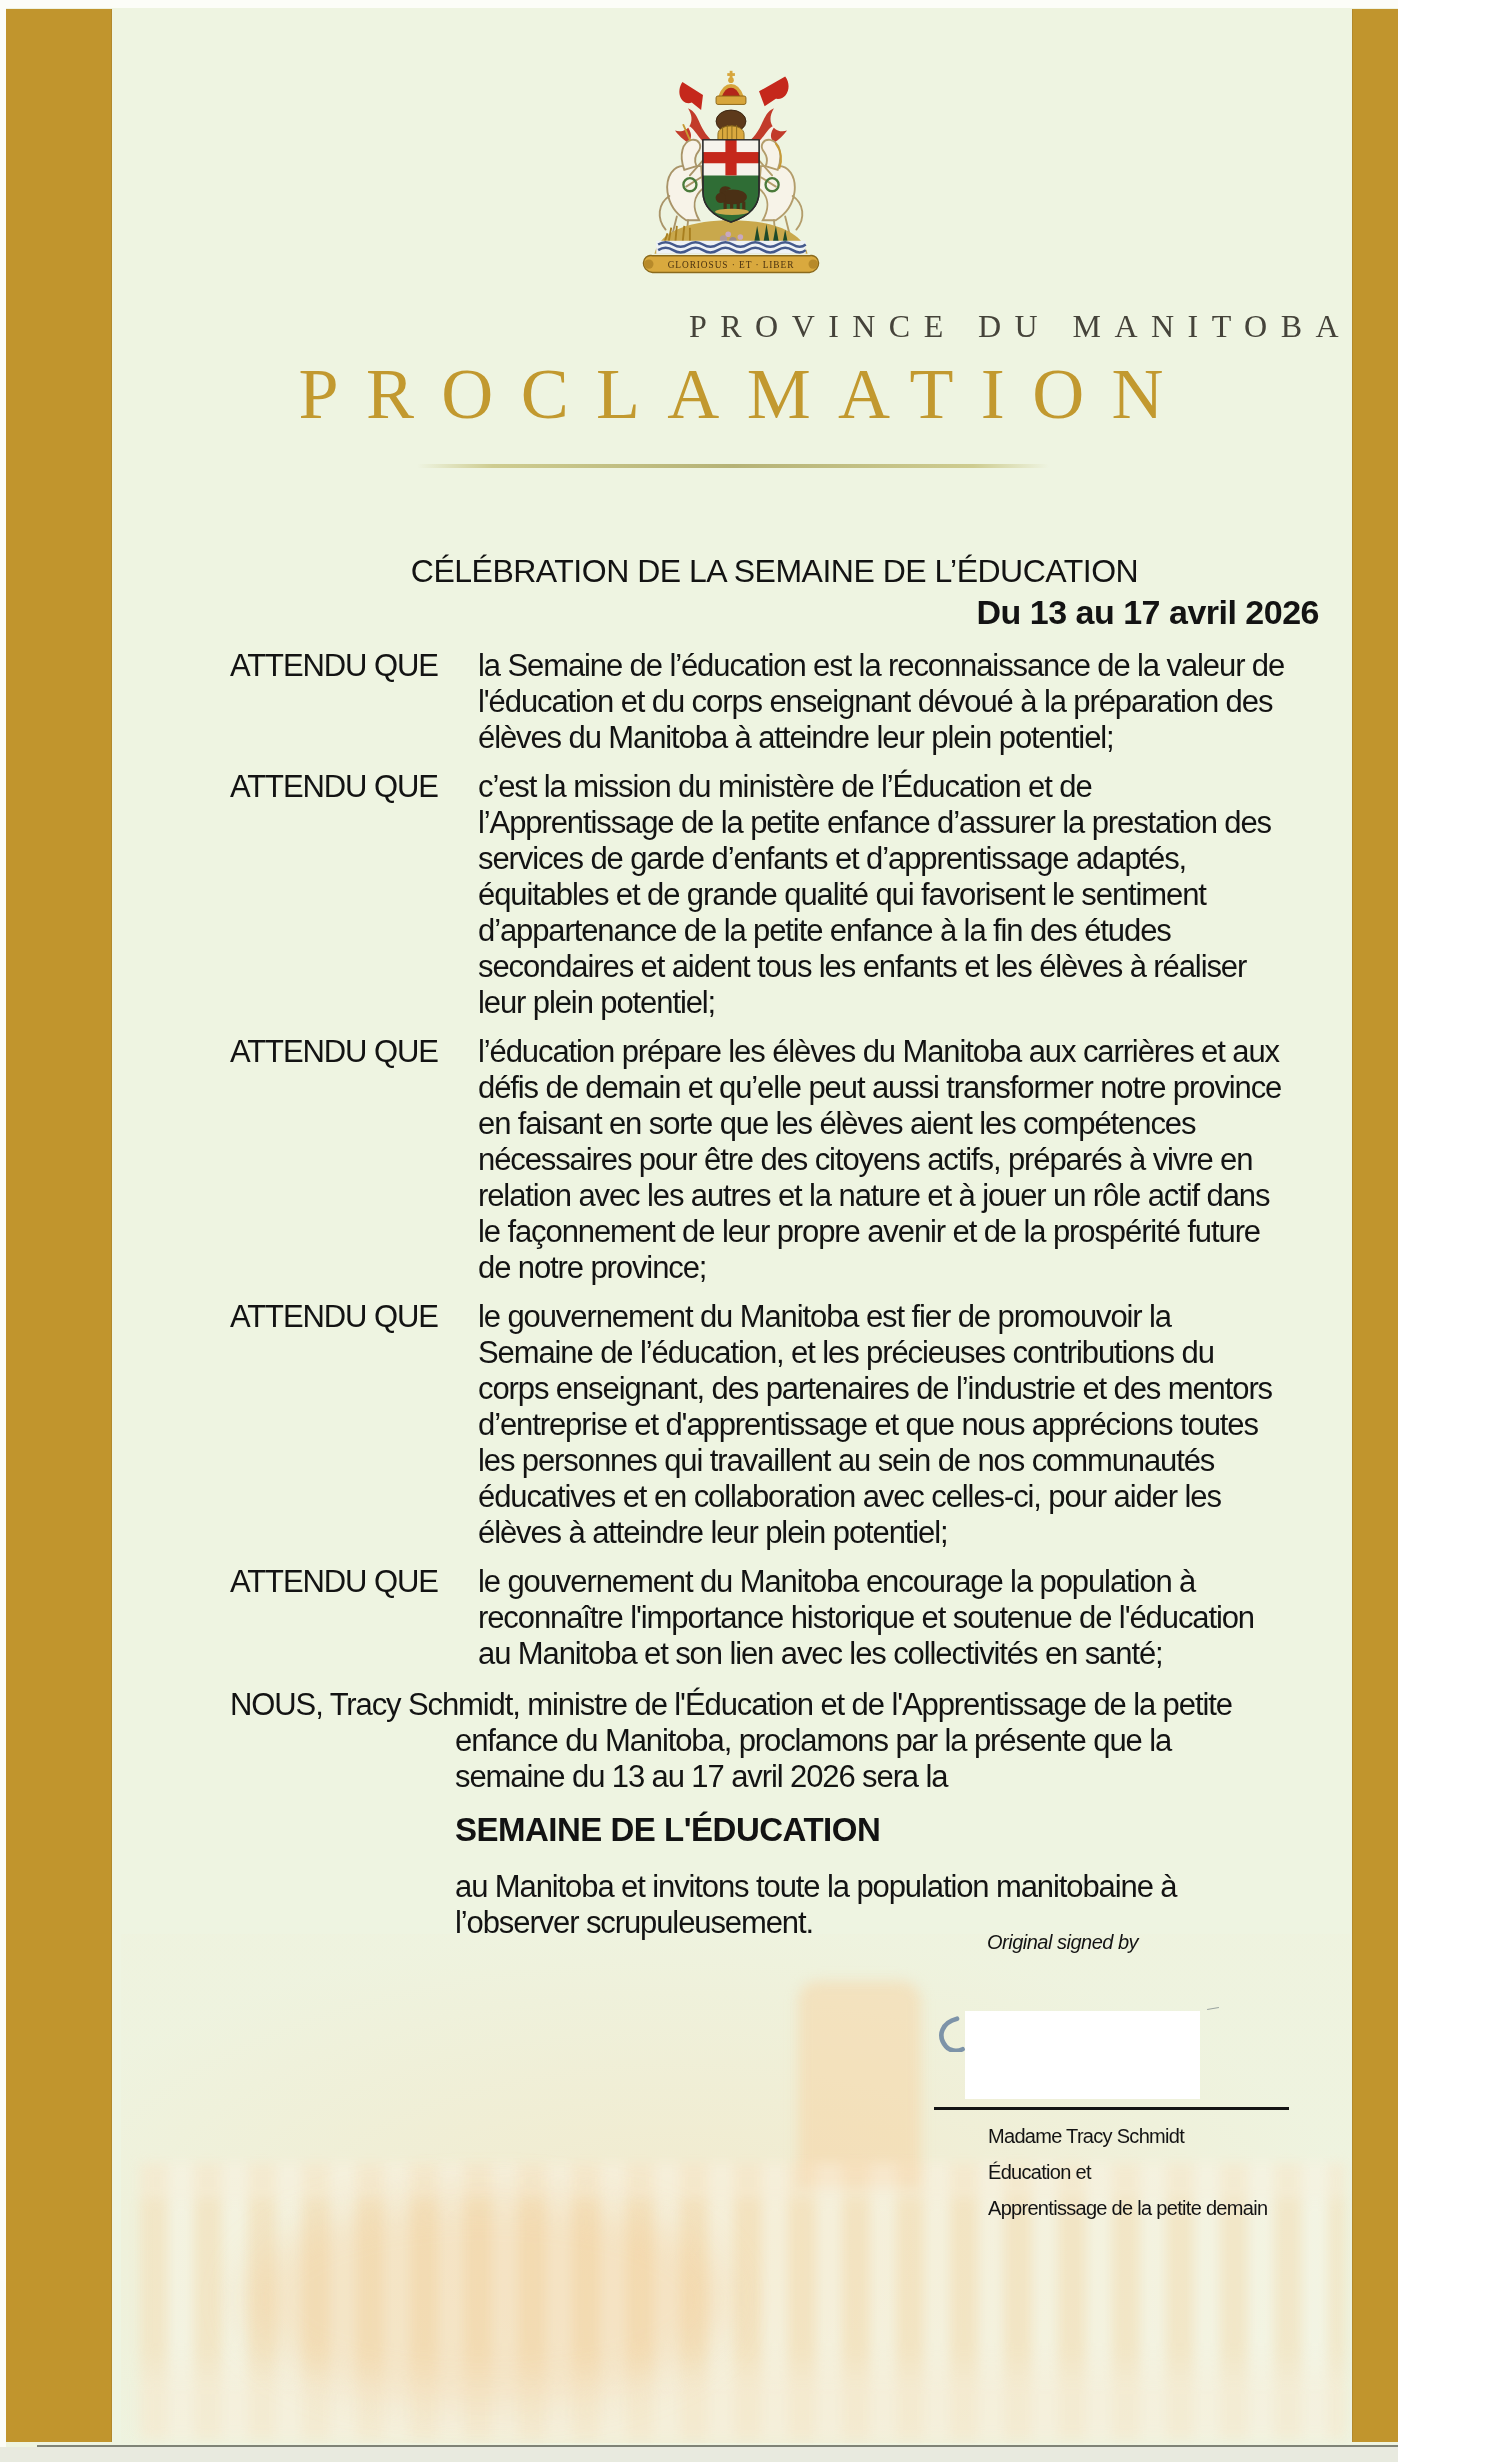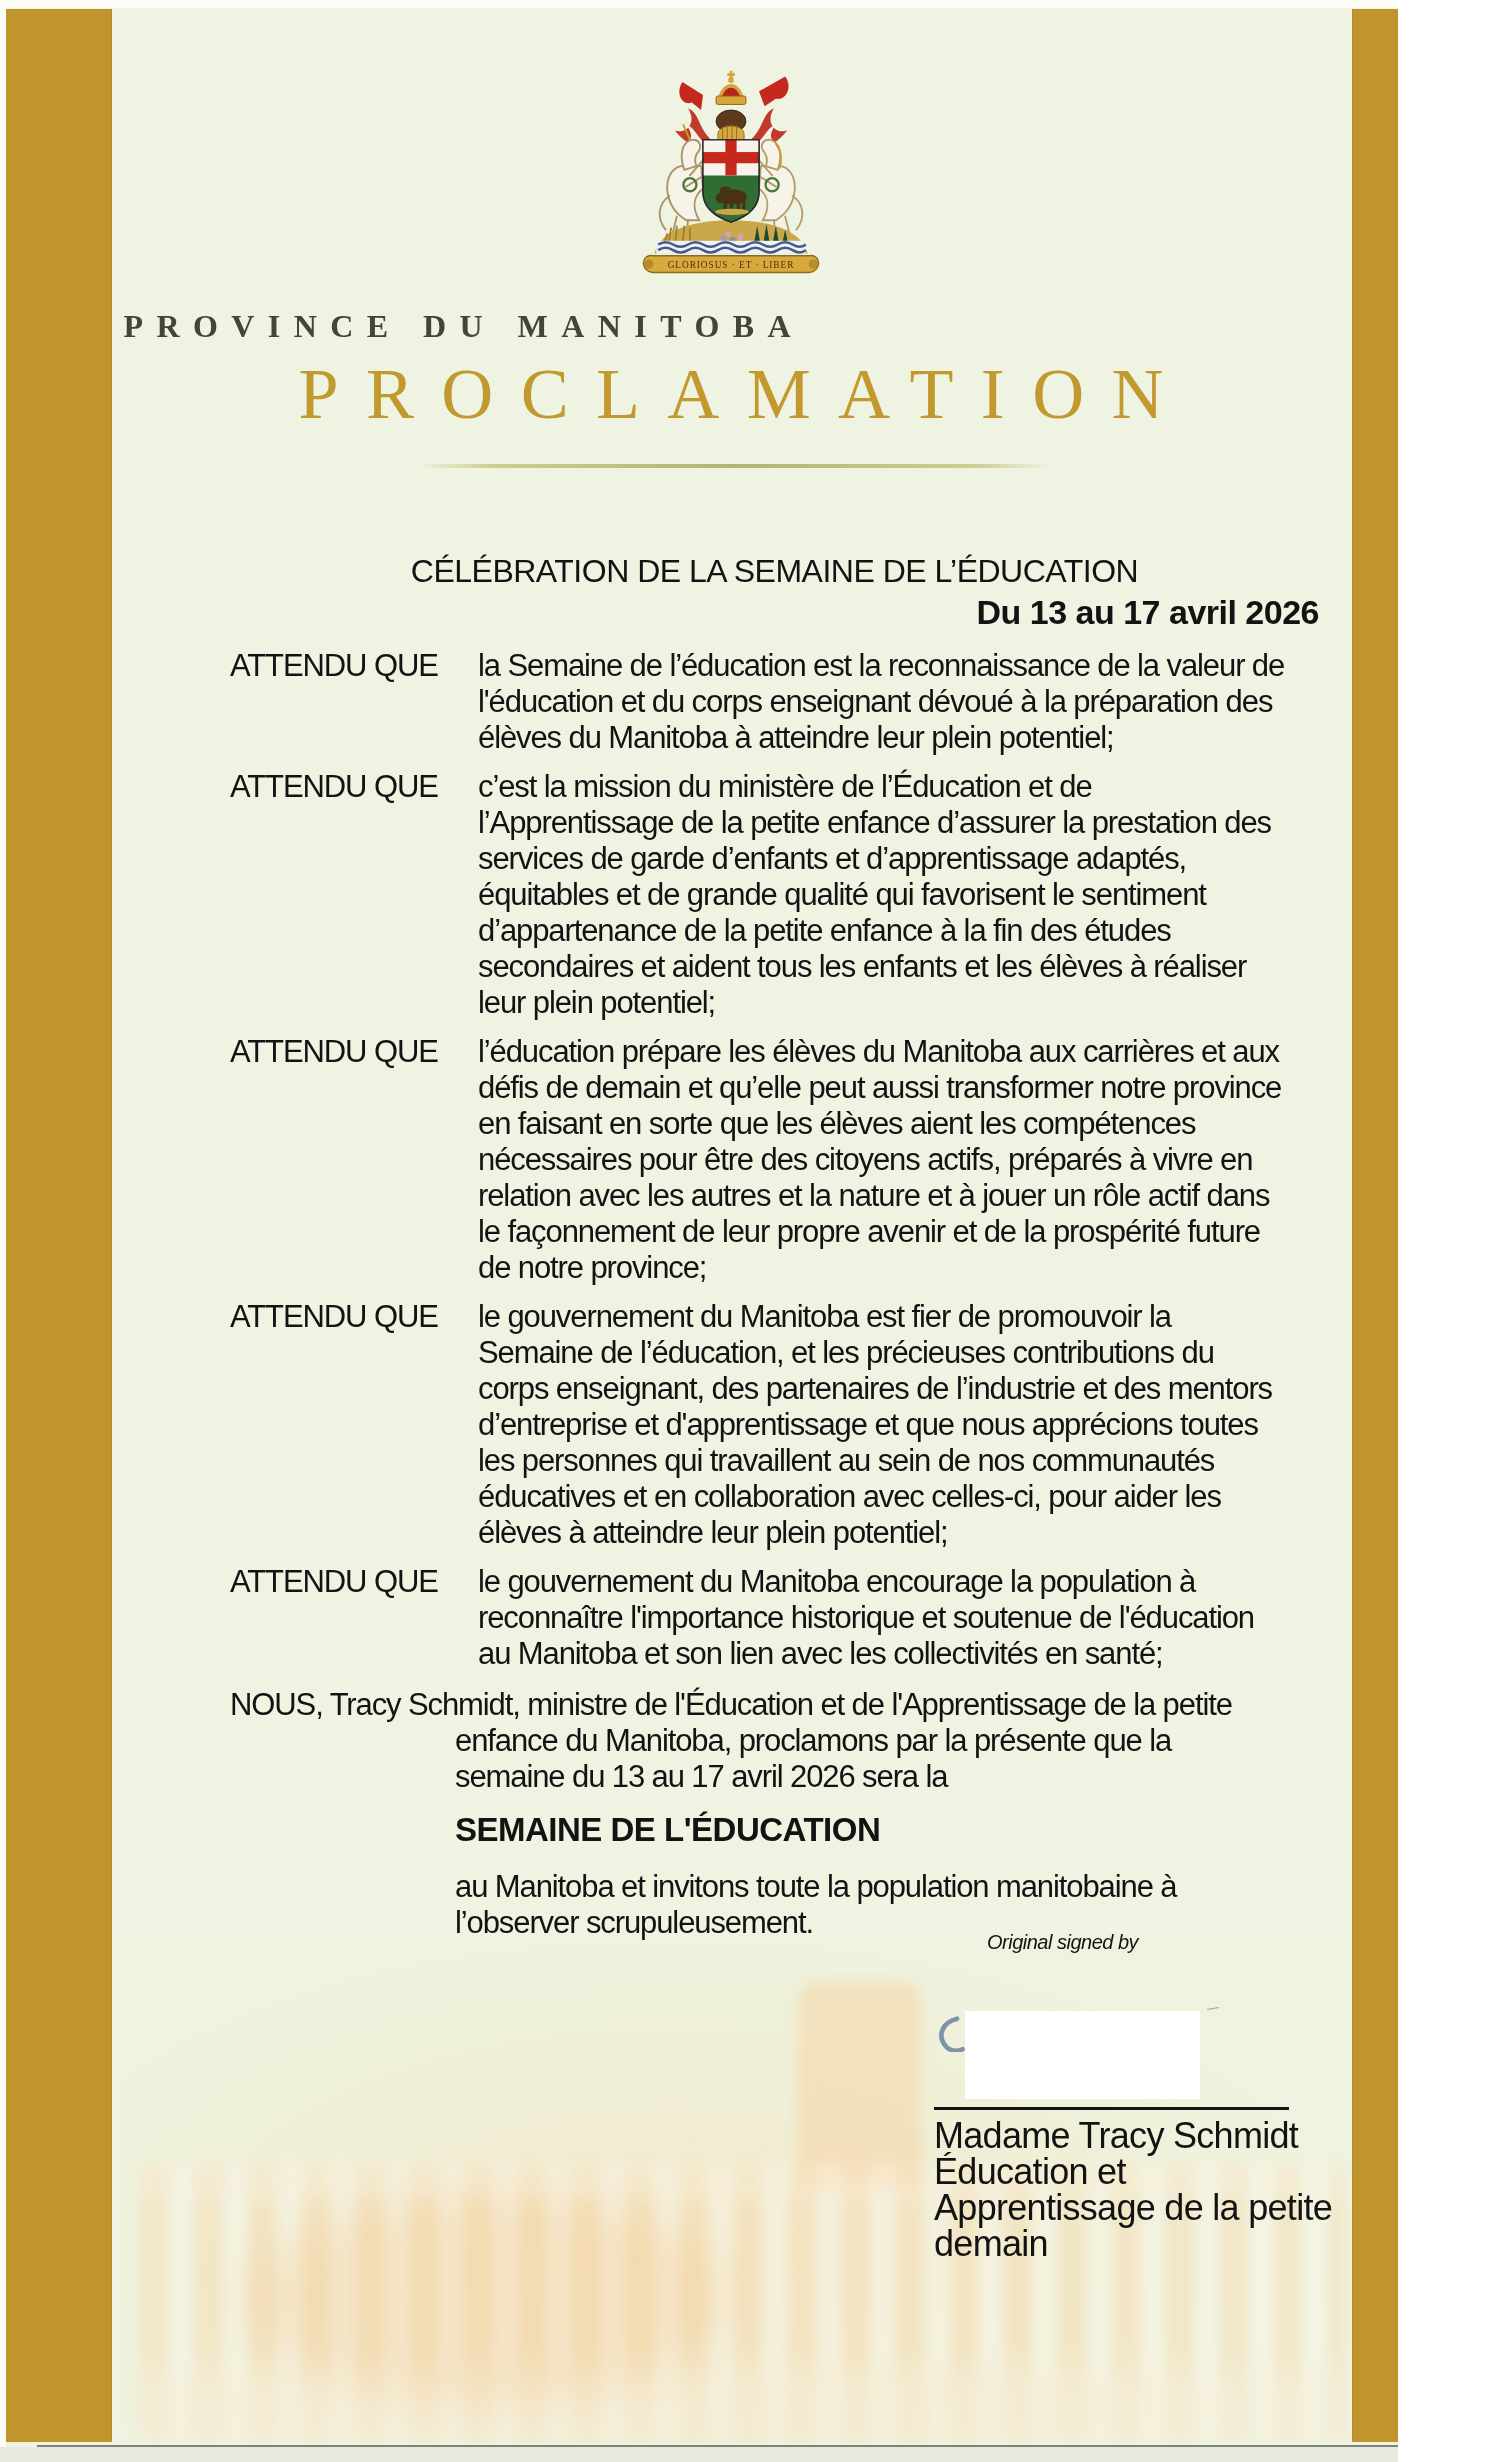--- a/index.html
+++ b/index.html
@@ -29,22 +29,22 @@
     background:
       linear-gradient(180deg, rgba(252,240,224,.45) 0 36px, rgba(252,240,224,0) 36px 187px, rgba(250,236,216,.6) 224px 100%),
       repeating-linear-gradient(90deg, rgba(247,210,160,.6) 0 28px, rgba(253,248,240,.55) 28px 54px); }
   .wm-blotch { left:243px; top:2196px; width:486px; height:206px;
     background:rgba(246,196,140,0.28); filter:blur(20.6px); border-radius:50%; }
 
   
   .arms { position:absolute; left:628px; top:54px; width:206px; height:226px; z-index:3; }
   .province-heading {
     position:absolute; left:110px; top:308px; width:1242px; z-index:3;
-    text-align:left; text-indent:0.42em; letter-spacing:0.42em;
-    font-family:"Liberation Serif", serif; font-size:32px; line-height:37px; color:#45433a;font-weight:bold;
+    text-align:right; text-indent:0.42em; letter-spacing:0.42em;
+    font-family:"Liberation Serif", serif; font-size:32px; line-height:37px; color:#45433a;
   }
   .proclamation-heading {
     position:absolute; left:110px; top:349px; width:1242px; z-index:3;
     text-align:center; text-indent:0.38em; letter-spacing:0.38em;
     font-family:"Liberation Serif", serif; font-size:72px; line-height:90px; color:#c2992f;
   }
   .gold-rule {
     position:absolute; left:417px; top:464px; width:632px; height:3.7px; z-index:3; border-radius:1.9px;
     background:linear-gradient(90deg, rgba(207,205,150,0) 0%, #cecc90 12%, #b5b276 50%, #cecc90 88%, rgba(207,205,150,0) 100%);
   }
@@ -63,22 +63,22 @@
   .closing { margin-top:20.6px; padding-left:225px; white-space:pre; }
 
   
   .sig-box   { position:absolute; left:965px; top:2011px; width:235px; height:88px; background:#ffffff; z-index:3; }
   .sig-curve { position:absolute; left:933px;  top:2015px; width:37px;  height:37px; z-index:4; }
   .sig-note  { position:absolute; left:987px; top:1931px; z-index:4;
                font-style:italic; font-size:20px; letter-spacing:-0.5px; }
   .sig-tick  { position:absolute; left:1207px; top:2008px; width:12px; height:0;
                border-top:1.9px solid #9aa39f; transform:rotate(-10deg); z-index:3; }
   .sig-rule  { position:absolute; left:934px; top:2107px; width:355px; height:2.8px; background:#141414; z-index:3; }
-  .sig-block { position:absolute; left:934px; top:2118px; z-index:3;
-               font-size:36px; line-height:36px; letter-spacing:-0.7px; }
+  .sig-block { position:absolute; left:988px; top:2118px; z-index:3;
+               font-size:20px; line-height:36px; letter-spacing:-0.7px; }
 </style>
 </head>
 <body>
 
 <div class="page">
 
   <div class="wm wm-wash"></div>
   <div class="wm wm-tower"></div>
   <div class="wm wm-building"></div>
   <div class="wm wm-blotch"></div>

